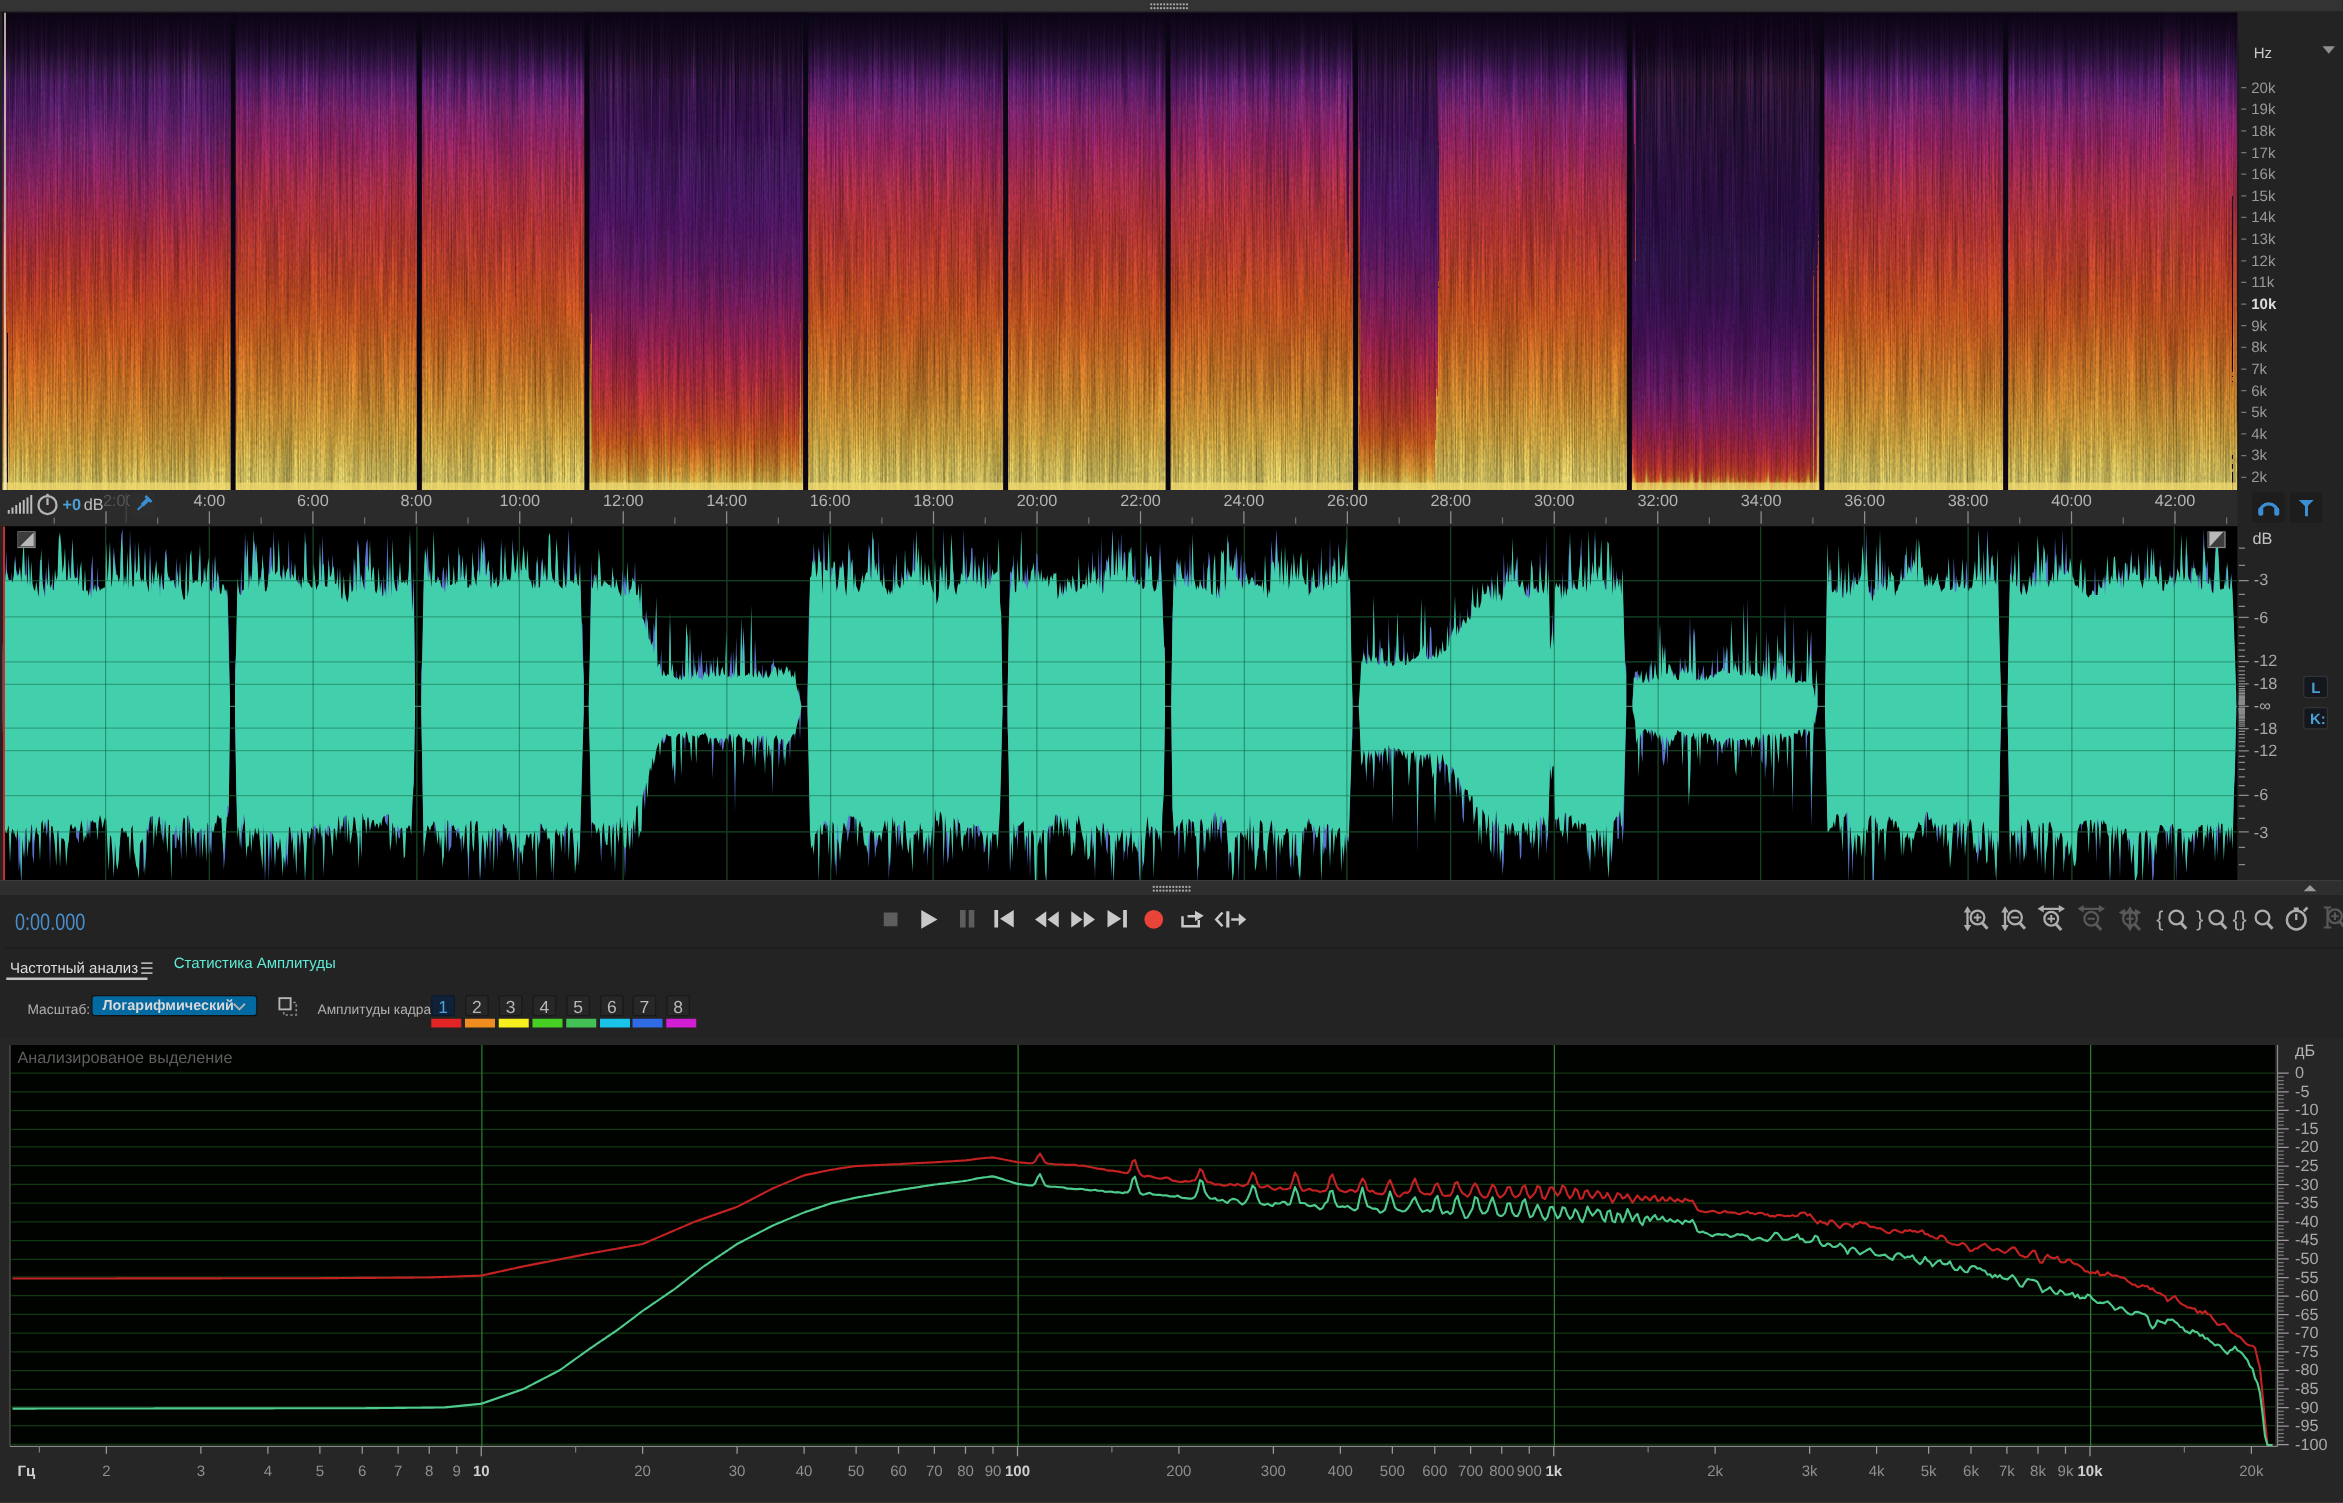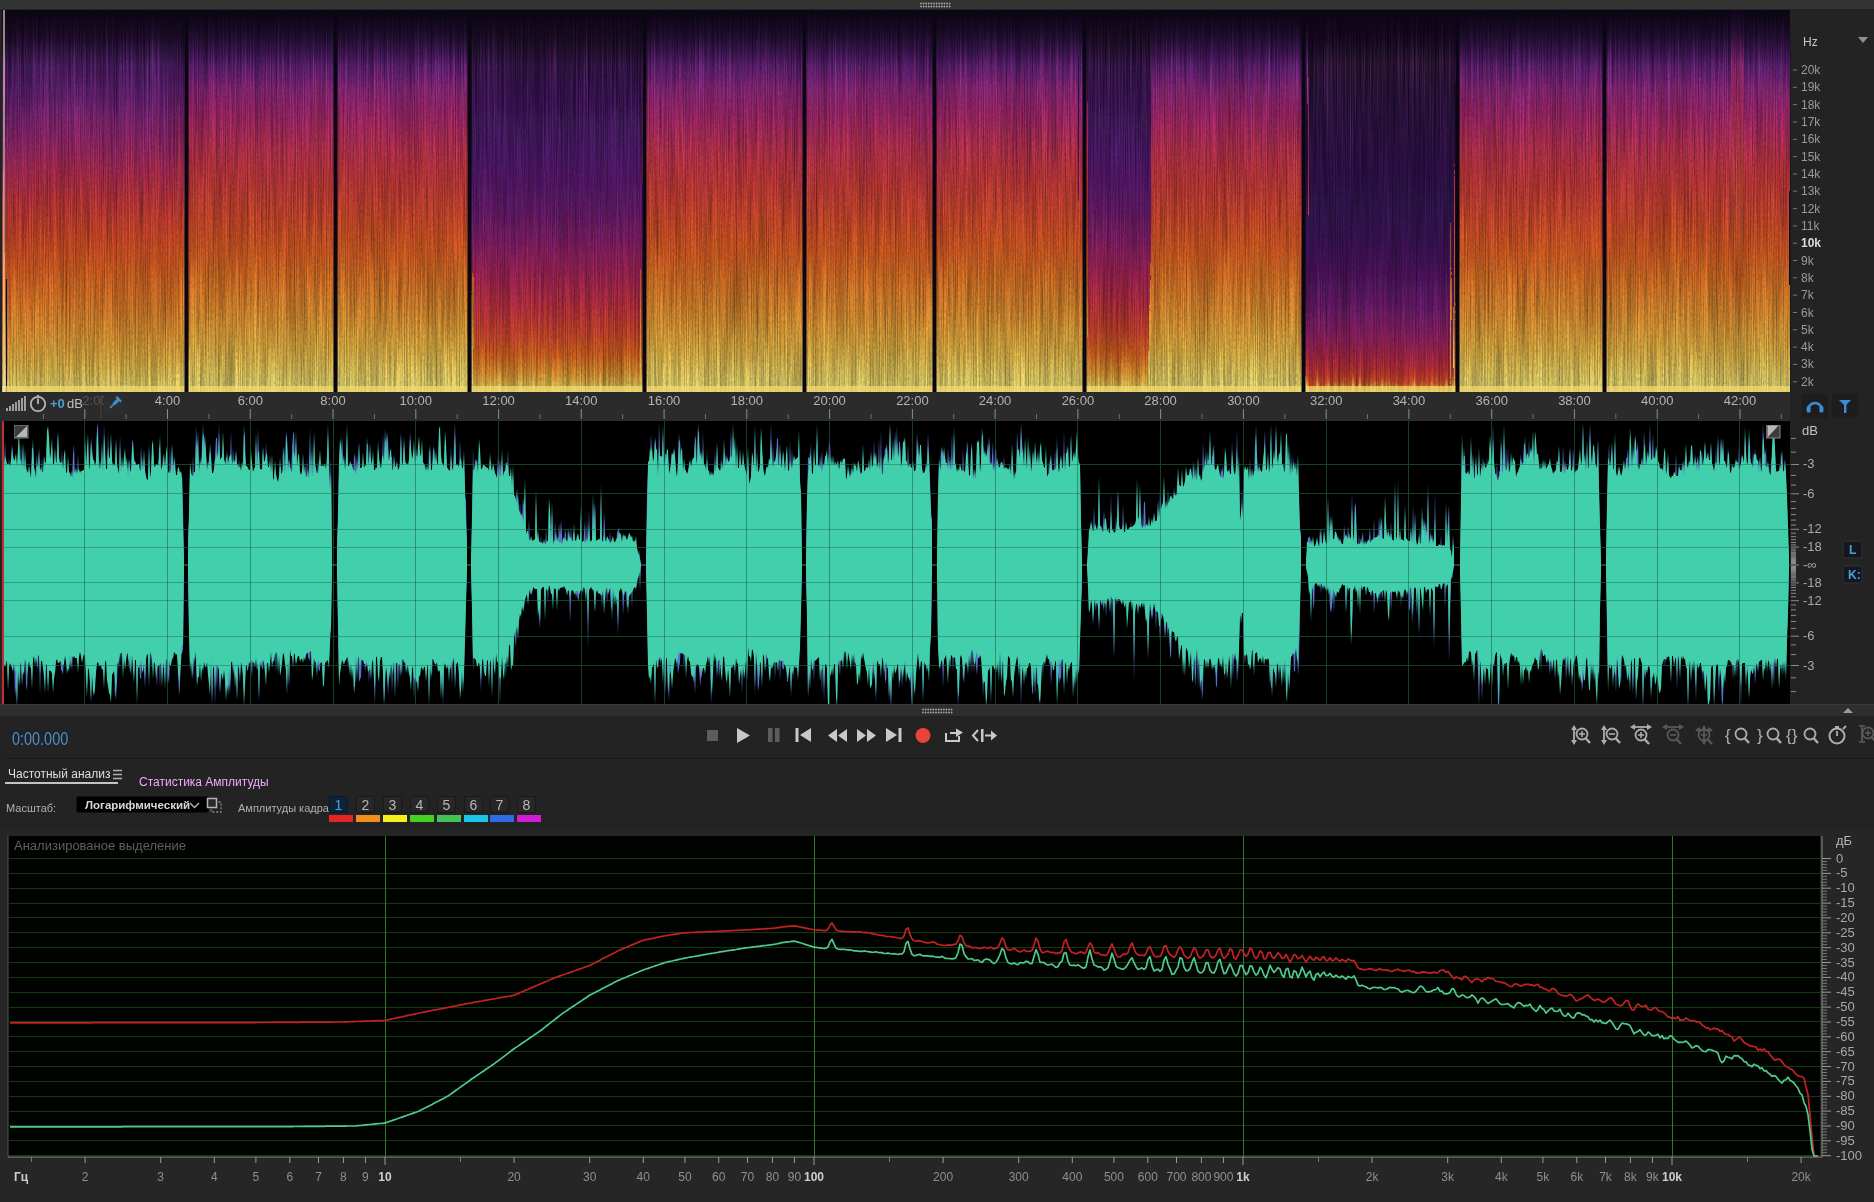--- a/index.html
+++ b/index.html
@@ -649,26 +649,26 @@
 <div class="abs" style="left:0;top:759px;width:1874px;height:36px;background:#232323;">
   <div class="abs" style="left:8px;top:8px;font-size:12px;color:#dedede;text-align:center;">Частотный анализ</div>
   <svg width="16" height="14" style="position:absolute;left:112px;top:9px">
     <g stroke="#b0b0b0" stroke-width="1.5">
         <line x1="1" y1="2.5" x2="10" y2="2.5"></line>
         <line x1="1" y1="6.5" x2="10" y2="6.5"></line>
         <line x1="1" y1="10.5" x2="10" y2="10.5"></line>
       </g>
   </svg>
   <div class="abs" style="left:5px;top:23px;width:113px;height:2px;background:#c4c4c4;"></div>
-  <div class="abs" style="left:139px;top:16px;font-size:12px;color:#f0abfc;">Статистика Амплитуды</div>
+  <div class="abs" style="left:139px;top:4px;font-size:12px;color:#5eead4;">Статистика Амплитуды</div>
 </div>
 
-<div class="abs" style="left:0;top:796px;width:1570px;height:40px;background:#232323;">
+<div class="abs" style="left:16px;top:796px;width:1570px;height:40px;background:#232323;">
   <div class="abs" style="left:6px;top:6px;font-size:11px;color:#b0b0b0;">Масштаб:</div>
-  <div class="abs" style="left:57px;top:0px;width:133px;height:17px;background:#000000;border:1px solid #121212;border-radius:3px;margin-left:19px;">
+  <div class="abs" style="left:57px;top:0px;width:133px;height:17px;background:#0369a1;border:1px solid #121212;border-radius:3px;">
     <div class="abs" style="left:8px;top:2px;font-size:11.5px;font-weight:bold;color:#d8d8d8;">Логарифмический</div>
     <svg width="12" height="8" style="position:absolute;right:7px;top:5px">
         <polyline points="1,1 5.5,5.5 10,1" fill="none" stroke="#b0b0b0" stroke-width="1.5"></polyline>
       </svg>
   </div>
   <svg width="20" height="20" style="position:absolute;left:206px;top:1px">
     <rect x="5" y="5" width="10" height="10" fill="none" stroke="#888" stroke-width="1.3" stroke-dasharray="2,1.8"></rect>
     <rect x="1.5" y="1.5" width="9" height="9" fill="#2a2a2a" stroke="#b5b5b5" stroke-width="1.5"></rect>
   </svg>
   <div class="abs" style="left:238px;top:6px;font-size:11px;color:#b0b0b0;">Амплитуды кадра:</div>

